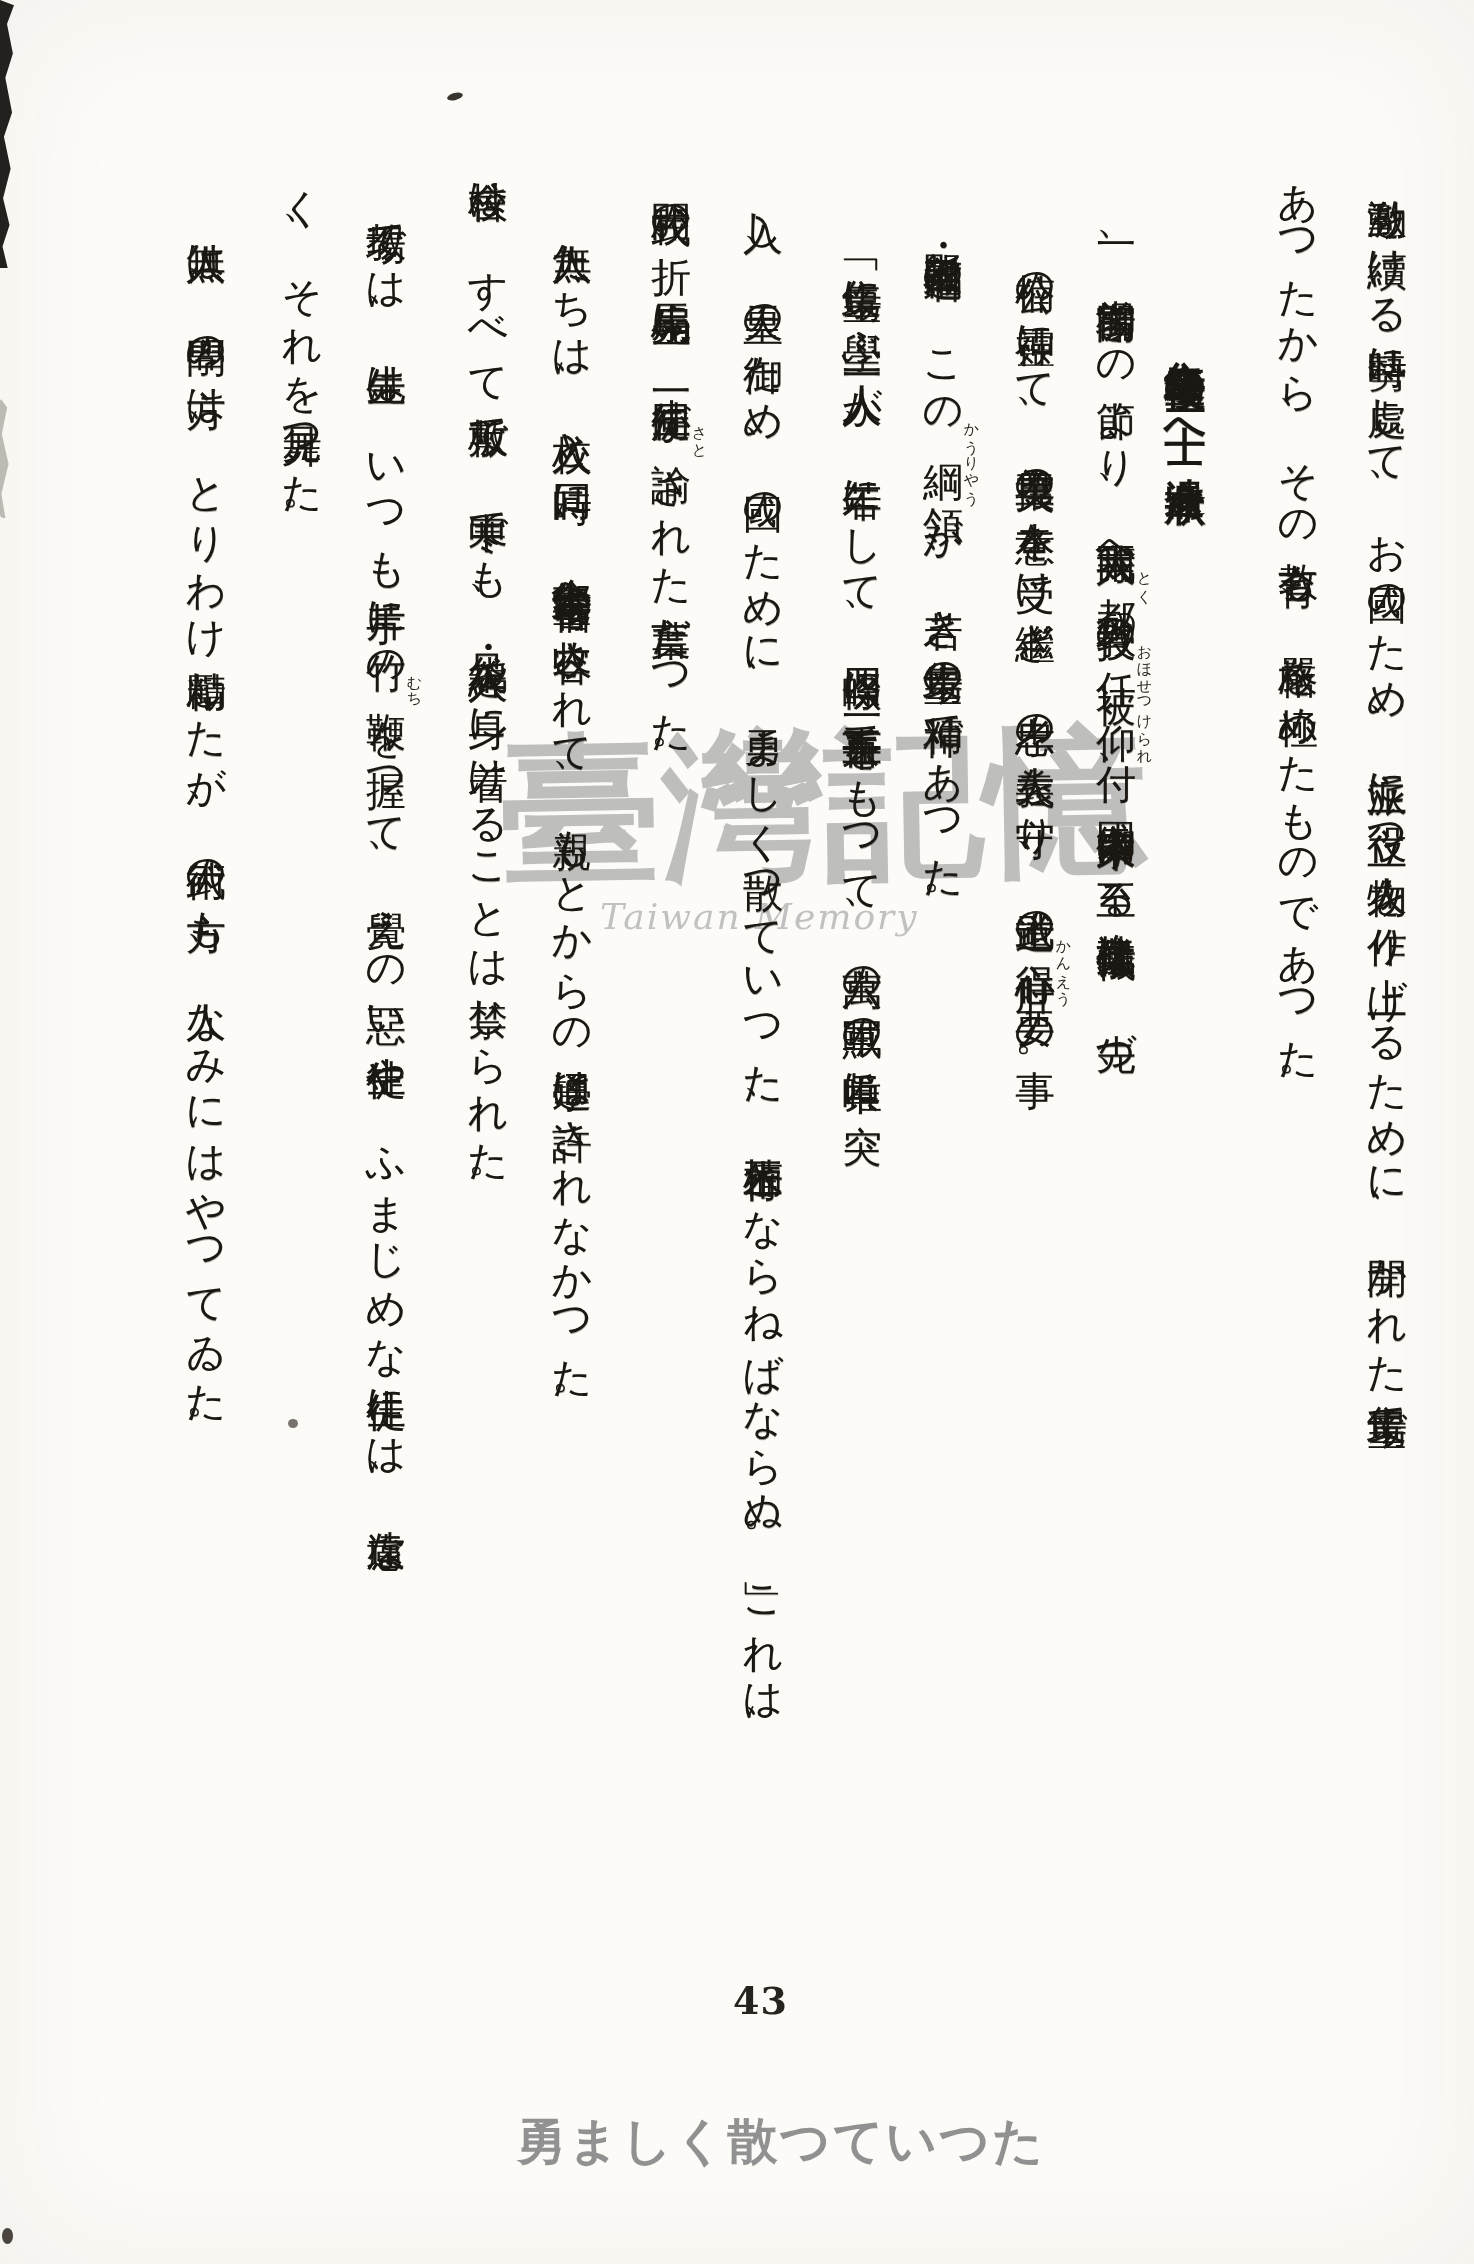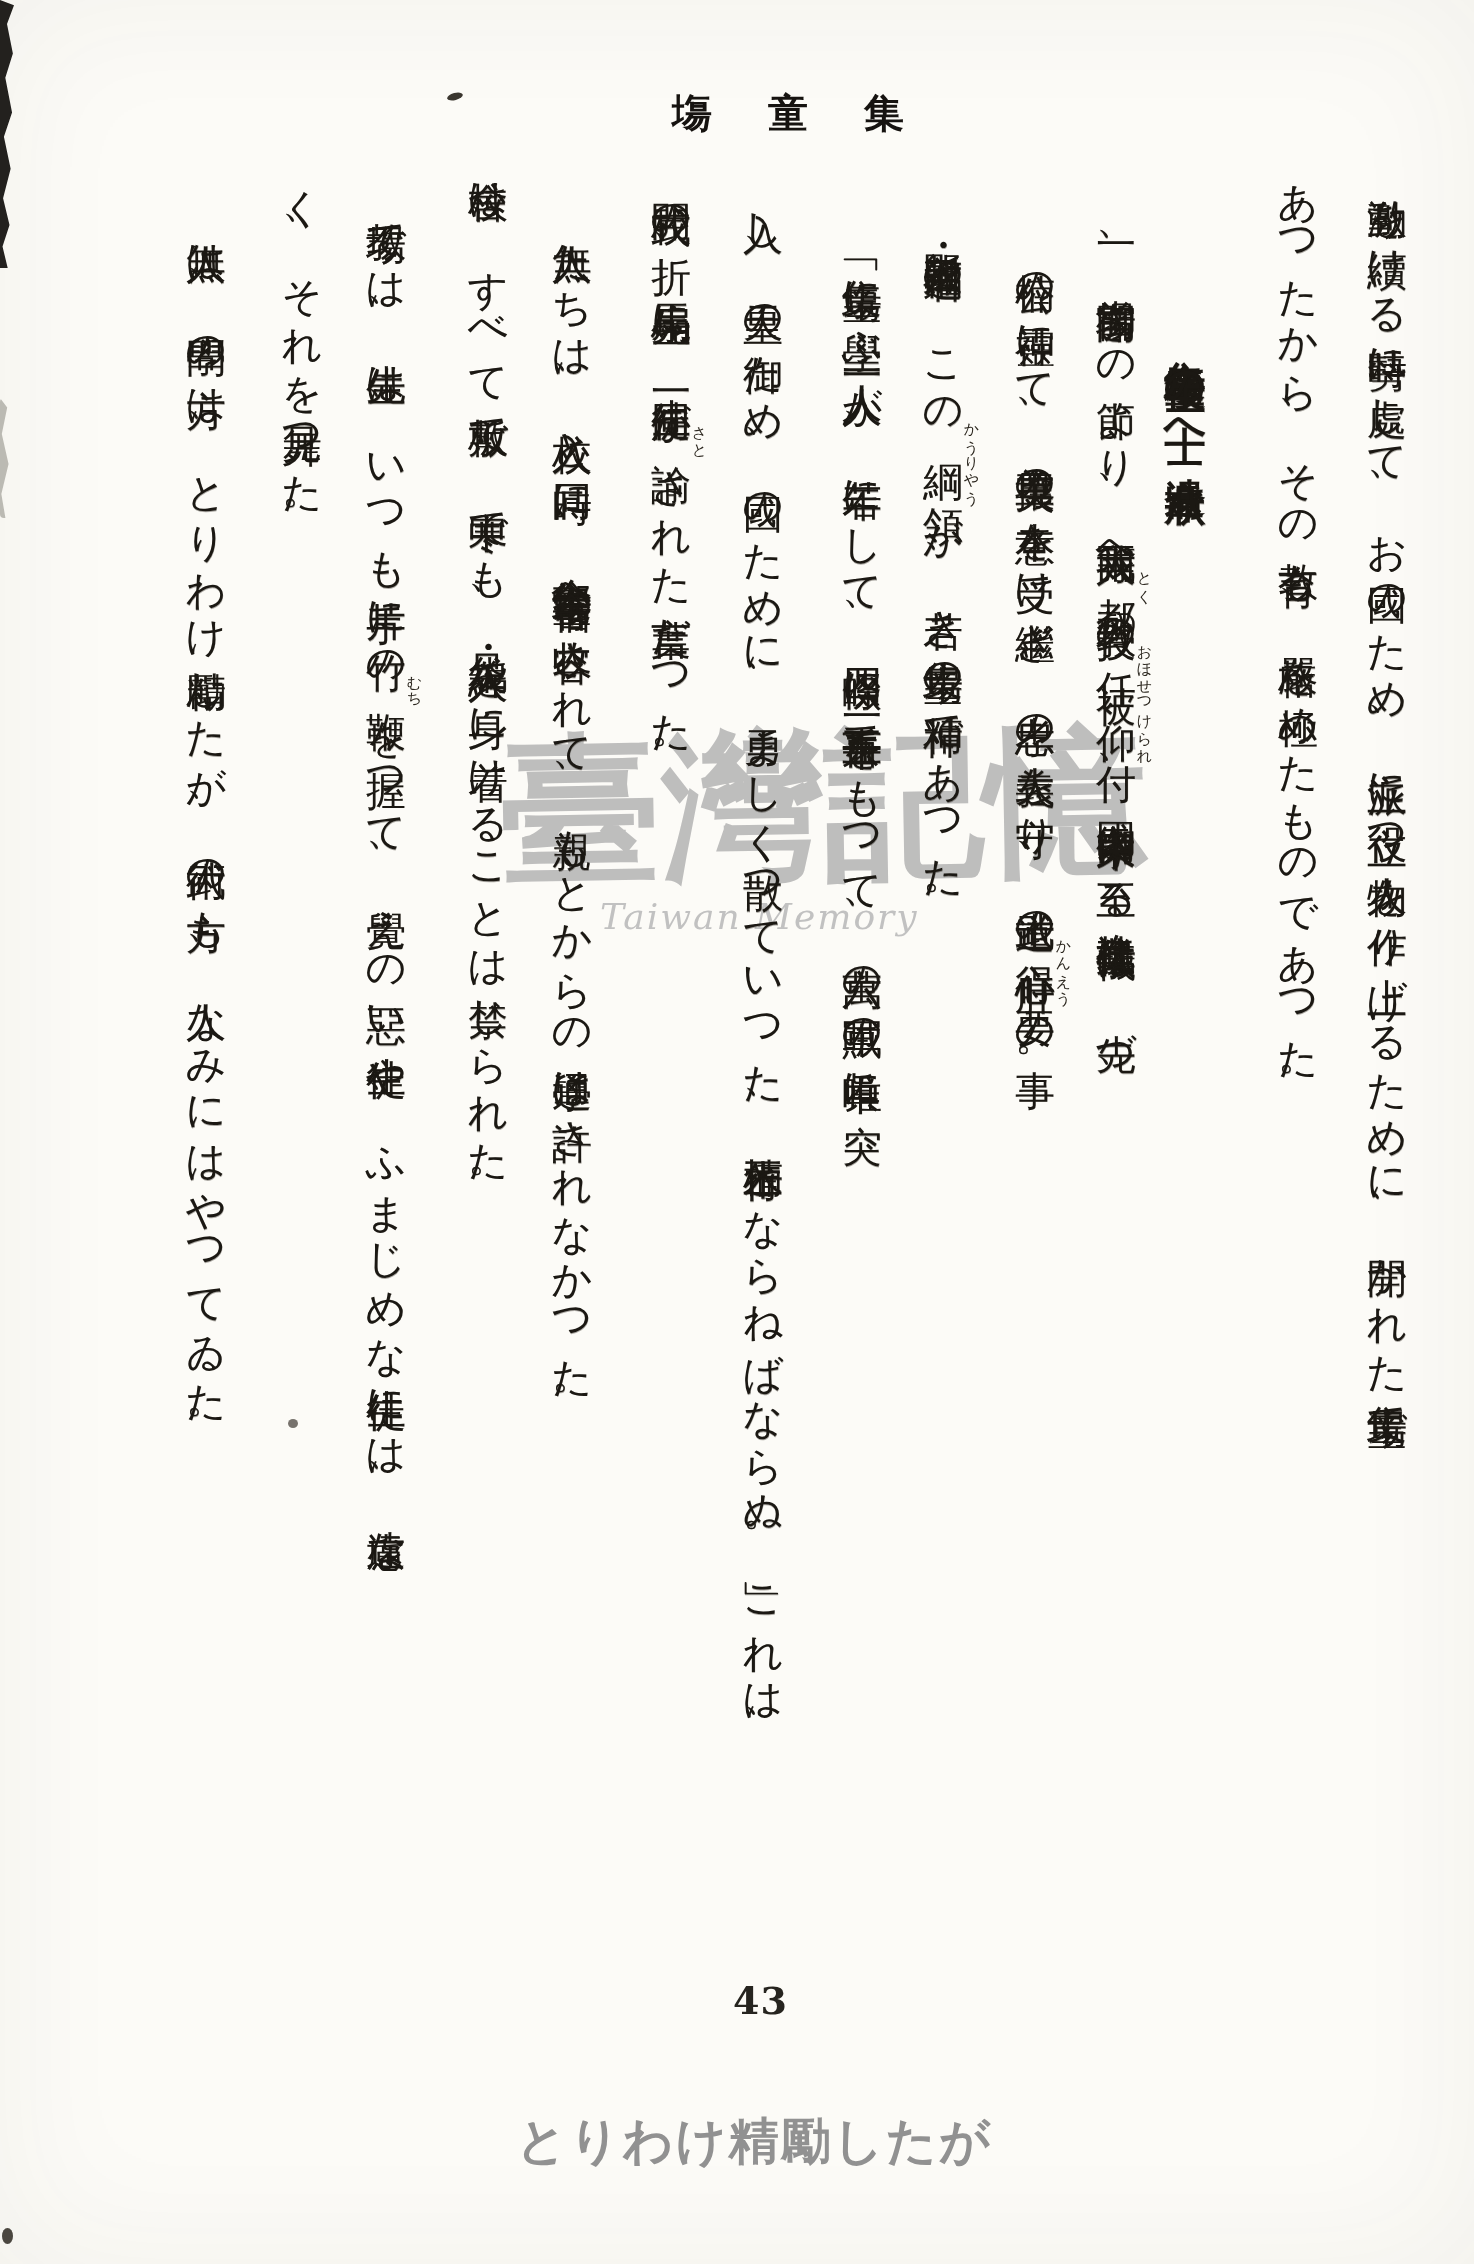--- a/index.html
+++ b/index.html
@@ -62,21 +62,20 @@
 </head>
 <body>
 
 <div class="page">
   <div class="artifact-strip"></div>
   <div class="artifact-smudge"></div>
   <div class="speck-1"></div>
   <div class="speck-2"></div>
   <div class="speck-3"></div>
 
-  <div class="running-title">塲童集</div>
 
   <div class="watermark">
     <div class="wm-cjk">臺灣記憶</div>
     <div class="wm-latin">Taiwan Memory</div>
   </div>
 
   <div id="text-area">
       <div class="tcol" style="left: 1366px; top: 168px;">激動を續ける時勢に處して、お國のため、立派に役立つ人物を作り上げるために、開かれた集童場で</div>
       <div class="tcol" style="left: 1277px; top: 156px;">あつたから、その教育も、嚴格を極めたものであつた。</div>
       <div class="tcol heading" style="left: 1163px; top: 328px;">集童塲後生の士へ遺命狀</div>
@@ -87,14 +86,14 @@
       <div class="tcol" style="left: 742px; top: 182px;">入し、天皇の御ため、國のために、勇ましく散つていつた、楠木正行とならねばならぬ。」これは、</div>
       <div class="tcol" style="left: 650px; top: 172px;">開校式の折、扇馬先生に、生徒一同が<ruby>諭<rt>さと</rt></ruby>された言葉だつた。</div>
       <div class="tcol" style="left: 551px; top: 212px;">無人たちは、入校と同時に、全部集童場寄宿舍へ收容されて、親もとからの通學は許されなかつた。</div>
       <div class="tcol" style="left: 467px; top: 150px;">校舍は、すべて板敷で、寒中でも、足袋・綿入を身に着けることは禁じられた。</div>
       <div class="tcol" style="left: 365px; top: 192px;">教場では、先生は、いつも片手に竹の<ruby>鞭<rt>むち</rt></ruby>を握つて、覺えの惡い生徒や、ふまじめな生徒には、遠慮な</div>
       <div class="tcol" style="left: 281px; top: 162px;">く、それを見舞つた。</div>
       <div class="tcol" style="left: 185px; top: 212px;">無人は、學問の方は、とりわけ精勵したが、武術の方も、人なみにはやつてゐた。</div>
     </div>
 
   <div class="page-number">43</div>
-  <div class="bottom-caption">とりわけ精勵したが</div>
+  <div class="bottom-caption">勇ましく散つていつた</div>
 </div>
 
 </body></html>

